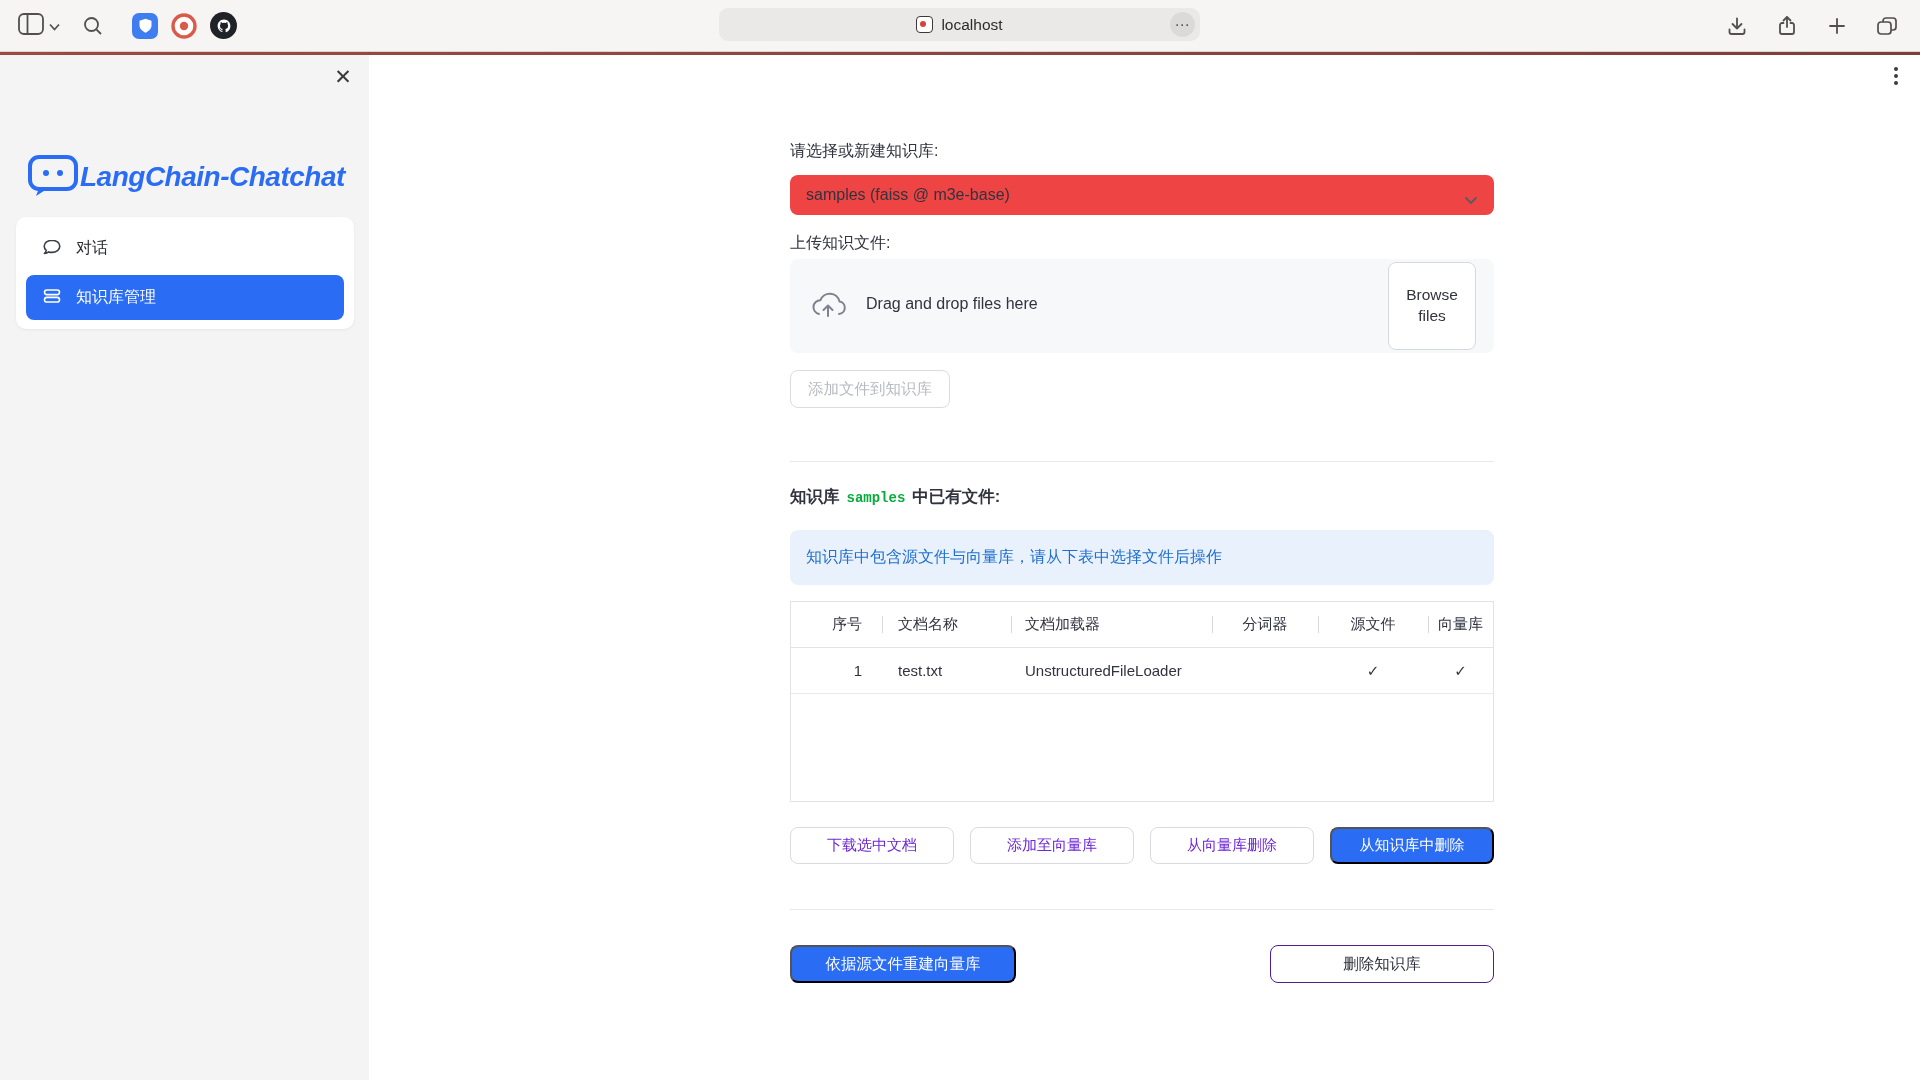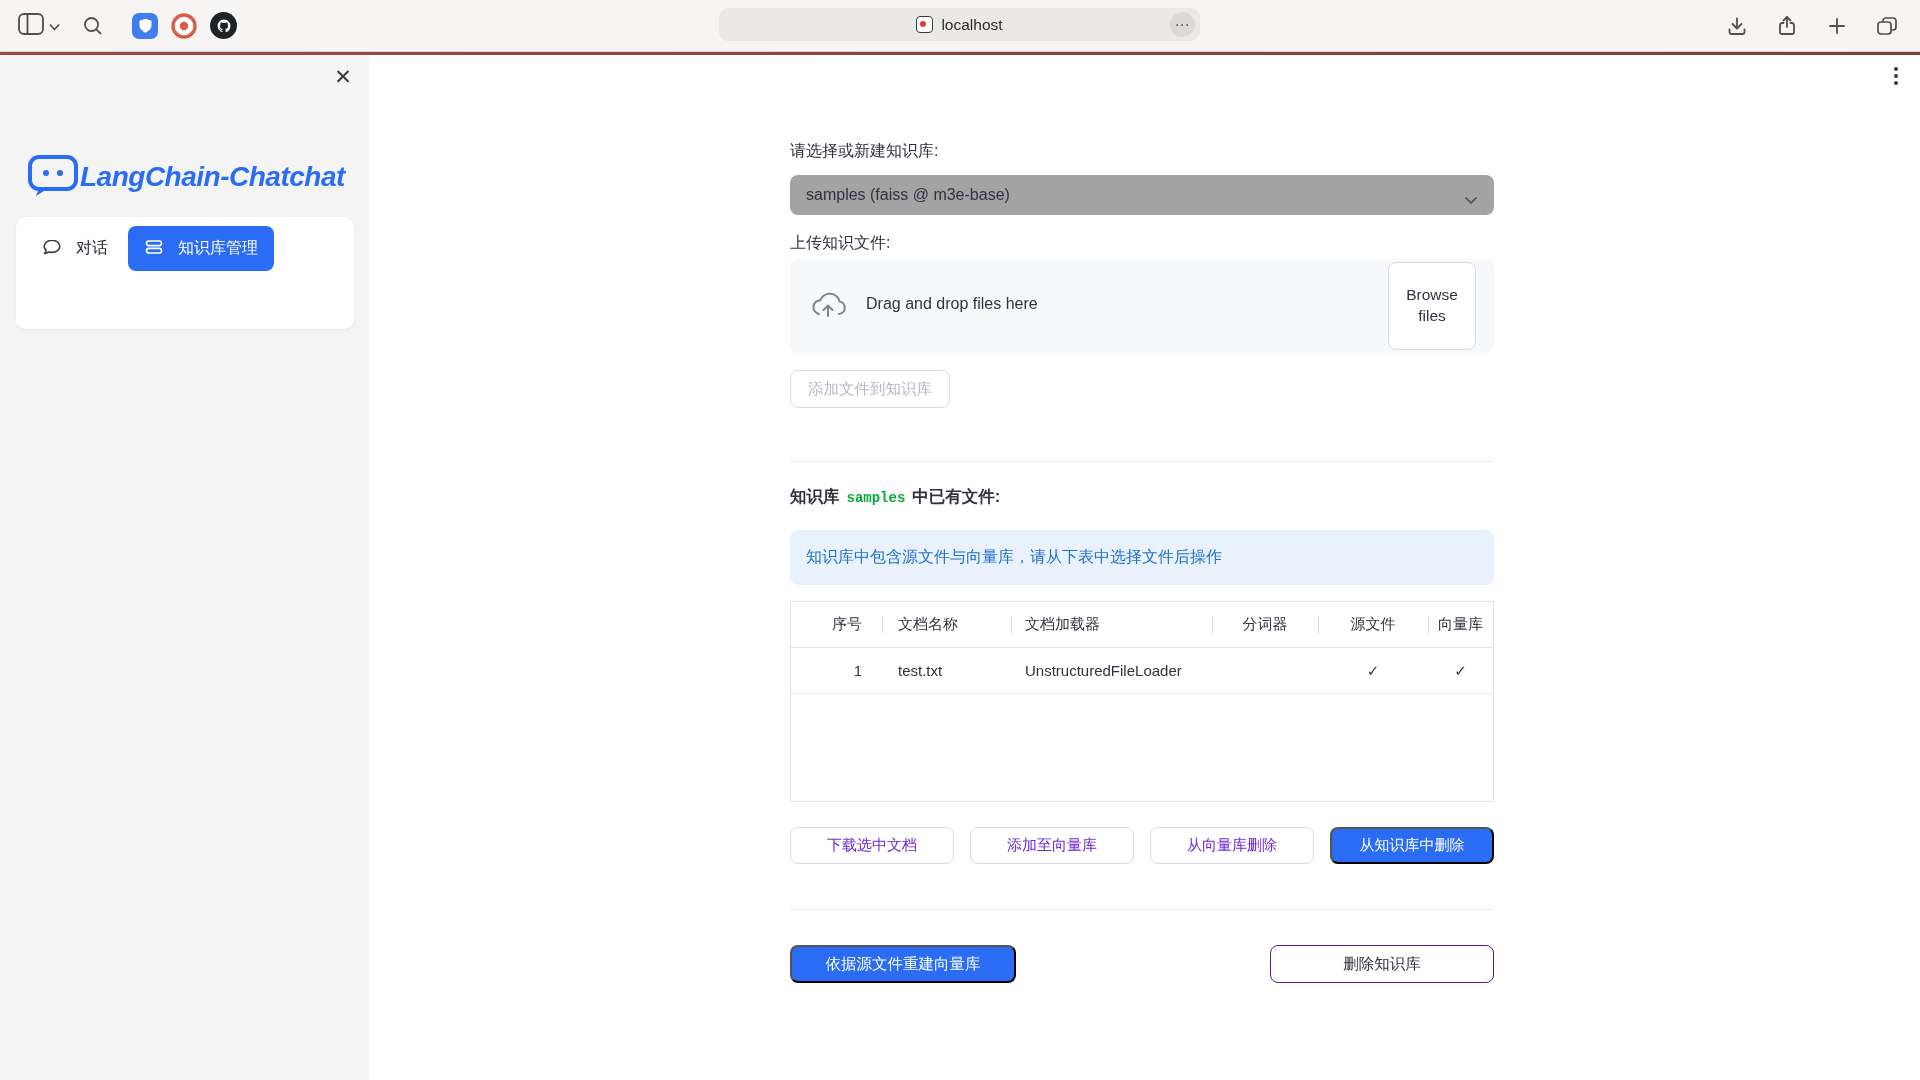--- a/index.html
+++ b/index.html
@@ -38,35 +38,35 @@
   
   .sidebar { position:absolute; left:0; top:0; width:369px; height:100%; background:#f4f4f5; }
   .sb-close { position:absolute; left:328px; top:7px; width:30px; height:30px; border:none;
     background:none; font-size:21px; color:#3a3a3e; display:flex; align-items:center;
     justify-content:center; cursor:pointer; }
   .logo { position:absolute; left:27px; top:98px; display:flex; align-items:center; gap:1px; }
   .logo-text { font-size:28px; font-weight:700; font-style:italic;
     color:var(--accent,#2a6cf4); letter-spacing:-0.5px; white-space:nowrap; }
   .menu-card { position:absolute; left:16px; top:162px; width:338px; height:112px;
     background:#fff; border-radius:10px; box-shadow:0 1px 3px rgba(0,0,0,0.06);
-    padding:9px 10px; display:flex; flex-direction:row; gap:4px; }
+    padding:9px 10px; display:flex; flex-direction:column; gap:4px; }
   .menu-item { height:45px; display:flex; align-items:center; gap:14px; padding:0 16px;
     border-radius:8px; font-size:16px; color:#2a2c33; cursor:pointer; }
   .menu-item.active { background:var(--accent,#2a6cf4); color:#fff; }
 
   
   .kebab { position:absolute; left:1884px; top:8px; width:24px; height:26px;
     display:flex; flex-direction:column; align-items:center; justify-content:center;
     gap:3px; cursor:pointer; }
   .kebab i { width:4px; height:4px; border-radius:50%; background:#3c3d40; }
 
   .content { position:absolute; left:790px; top:0; width:704px; height:1025px; font-size:16px; }
   .field-label { position:absolute; font-size:16px; color:#31333f; }
   .lbl-select { top:86px; }
-  .kb-select { position:absolute; top:120px; width:704px; height:40px; background:#a3a3a3;
+  .kb-select { position:absolute; top:120px; width:704px; height:40px; background:#ef4444;
     border-radius:8px; display:flex; align-items:center; padding:0 16px; cursor:pointer; }
   .kb-select .chev { position:absolute; right:16px; top:16px; }
   .lbl-upload { top:178px; }
   .uploader { position:absolute; top:204px; width:704px; height:94px; background:#f7f8fa;
     border-radius:8px; display:flex; align-items:center; padding:0 18px; gap:18px; }
   .up-texts { flex:1; }
   .up-title { font-size:16px; color:#31333f; margin-bottom:5px; }
   .up-limit { font-size:12.5px; color:#7d818c; line-height:1.5; max-width:440px; }
   .browse-btn { width:88px; min-height:58px; background:#fff; border:1px solid #d5d9e0;
     border-radius:8px; font-size:15.5px; color:#31333f; display:flex; align-items:center;

